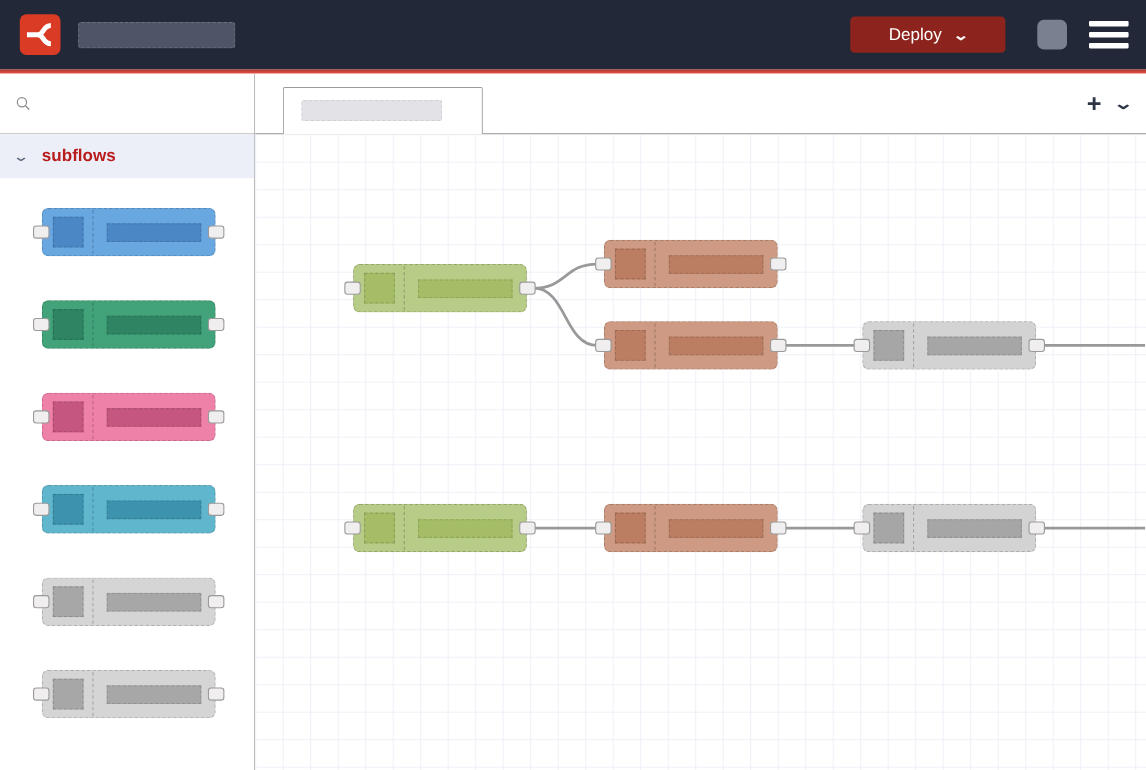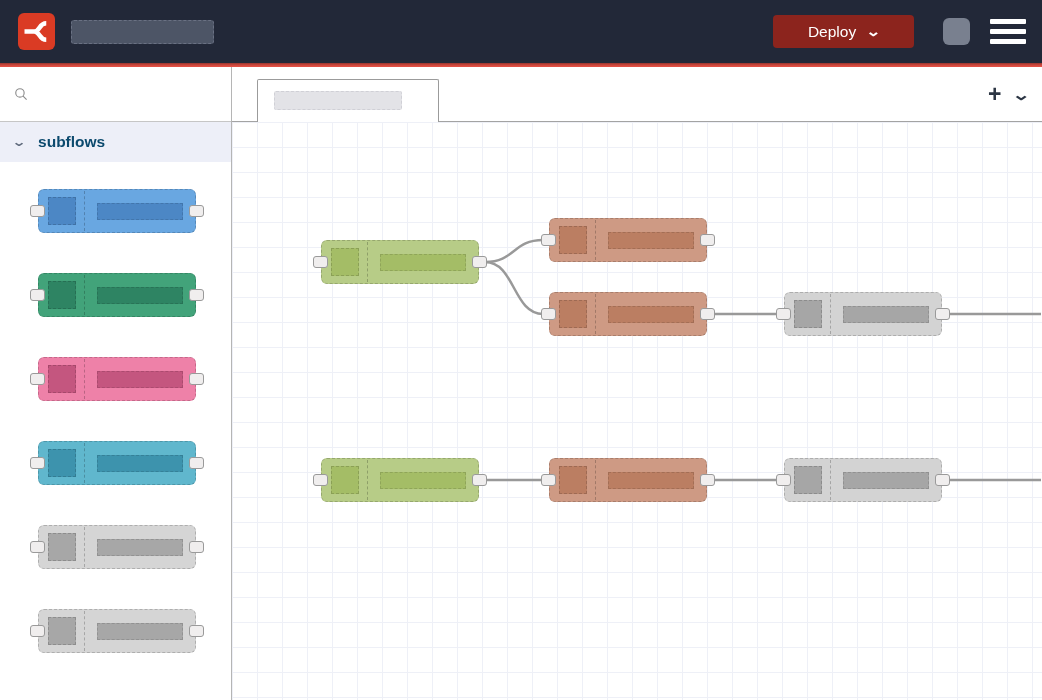--- a/index.html
+++ b/index.html
@@ -24,21 +24,21 @@
   
   .main { display:flex; height:633px; }
   .sidebar { width:232px; flex:0 0 232px; background:#fff; border-right:1px solid #b5b5b5; display:flex; flex-direction:column; }
   .canvas-col { flex:1; display:flex; flex-direction:column; min-width:0; }
 
   
   .search-row { height:55px; border-bottom:1px solid #c6c6c6; display:flex; align-items:center; padding:0 14px; gap:8px; }
   .search-input { flex:1; border:none; outline:none; font-size:14px; color:#444; background:transparent; }
   .section-header { height:40px; background:#edeff8; display:flex; align-items:center; gap:14px; padding:0 14px; cursor:pointer; }
   .section-chevron { color:#5f6a7c; font-size:12px; font-weight:bold; transform:scaleX(1.5); }
-  .section-label { color:#0c4a6e; font-size:15.5px; font-weight:600; }
+  .section-label { color:#b91c1c; font-size:15.5px; font-weight:600; }
   .palette { padding:27px 0 0 38px; display:flex; flex-direction:column; gap:40px; overflow:hidden; }
 
   
   .fnode { position:relative; width:158px; height:44px; border-radius:6px;
     background:var(--fill); border:1px dashed rgba(0,0,0,0.18); flex:0 0 auto; cursor:pointer; }
   .fnode .icon-box { position:absolute; left:9px; top:7px; width:28px; height:28px;
     background:var(--accent); border:1px dashed rgba(0,0,0,0.15); }
   .fnode .nsep { position:absolute; left:45px; top:1px; bottom:1px; width:1px;
     border-left:1px dashed rgba(0,0,0,0.22); }
   .fnode .label-bar { position:absolute; left:58px; top:13px; width:86px; height:17px;

